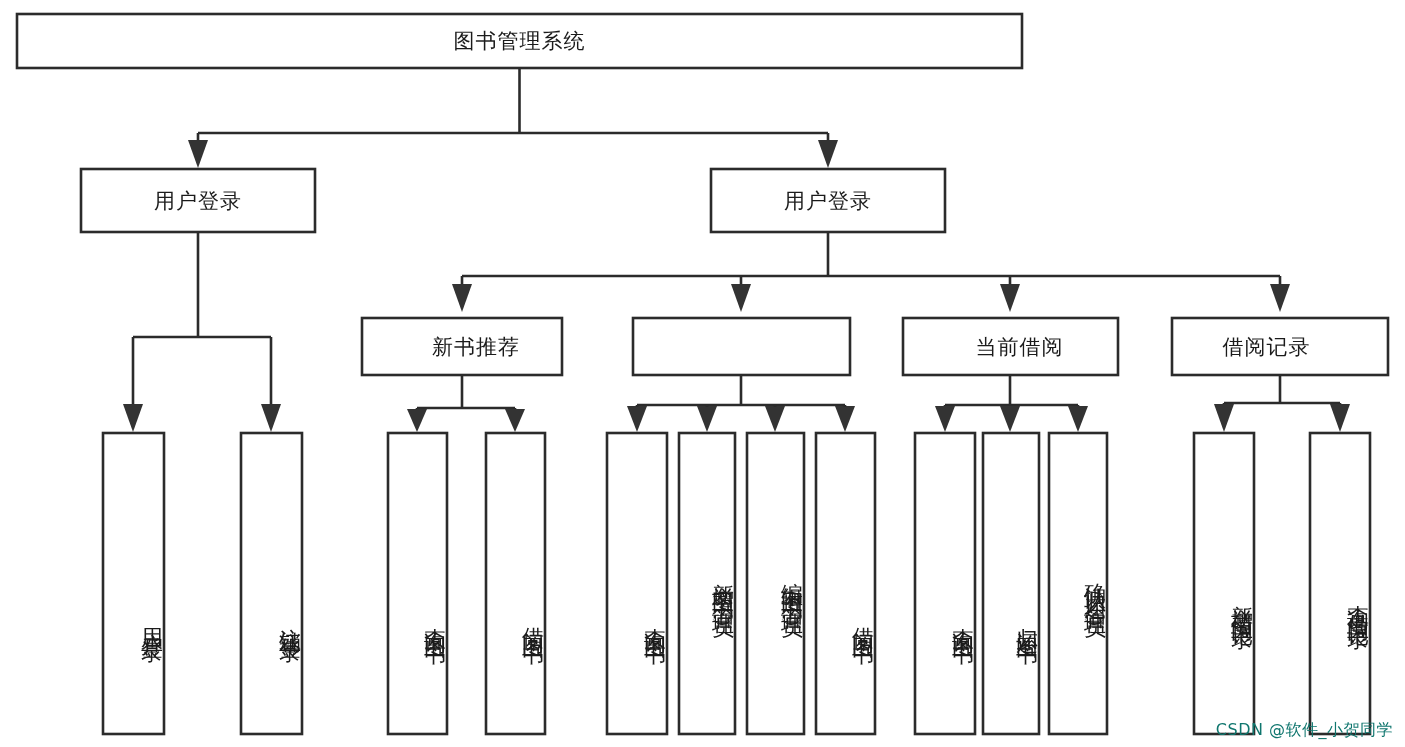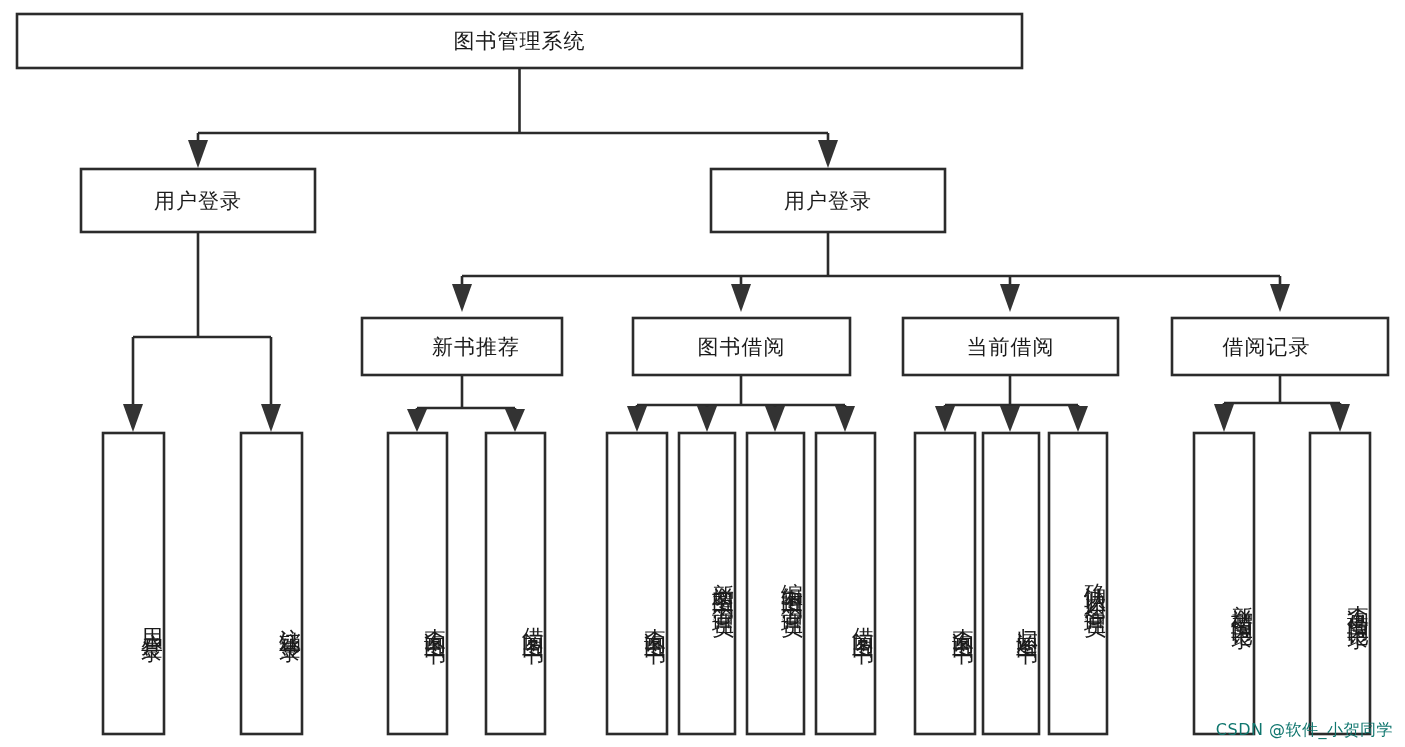--- a/index.html
+++ b/index.html
@@ -194,22 +194,21 @@
     <rect class="node-box" x="1194" y="433" width="60" height="301"></rect>
     <rect class="node-box" x="1310" y="433" width="60" height="301"></rect>
   </svg>
 
   <div class="node-label-h" style="left:17px; top:14px; width:1005px; height:54px;">图书管理系统</div>
 
   <div class="node-label-h" style="left:81px; top:169px; width:234px; height:63px;">用户登录</div>
   <div class="node-label-h" style="left:711px; top:169px; width:234px; height:63px;">用户登录</div>
 
   <div class="node-label-h" style="left:362px; top:318px; width:228px; height:57px;">新书推荐</div>
-  <div class="node-label-h" style="left:633px; top:318px; width:217px; height:57px;">图书借阅</div>
-  <div class="node-label-h" style="left:903px; top:318px; width:215px; height:57px;">当前借阅</div>
+  <div class="node-label-h" style="left:903px; top:318px; width:215px; height:57px;padding-left:9px;">当前借阅</div>
   <div class="node-label-h" style="left:1172px; top:318px; width:189px; height:57px;">借阅记录</div>
 
   <div class="node-label-v" style="left:103px; top:505px; width:61px; height:229px;">用户登录</div>
   <div class="node-label-v" style="left:241px; top:505px; width:61px; height:229px;">注销登录</div>
 
   <div class="node-label-v" style="left:388px; top:505px; width:59px; height:229px;">查询图书</div>
   <div class="node-label-v" style="left:486px; top:505px; width:59px; height:229px;">借阅图书</div>
 
   <div class="node-label-v" style="left:607px; top:505px; width:60px; height:229px;">查询图书</div>
   <div class="node-label-v" style="left:679px; top:440px; width:56px; height:294px;">新增图书（管理员）</div>

